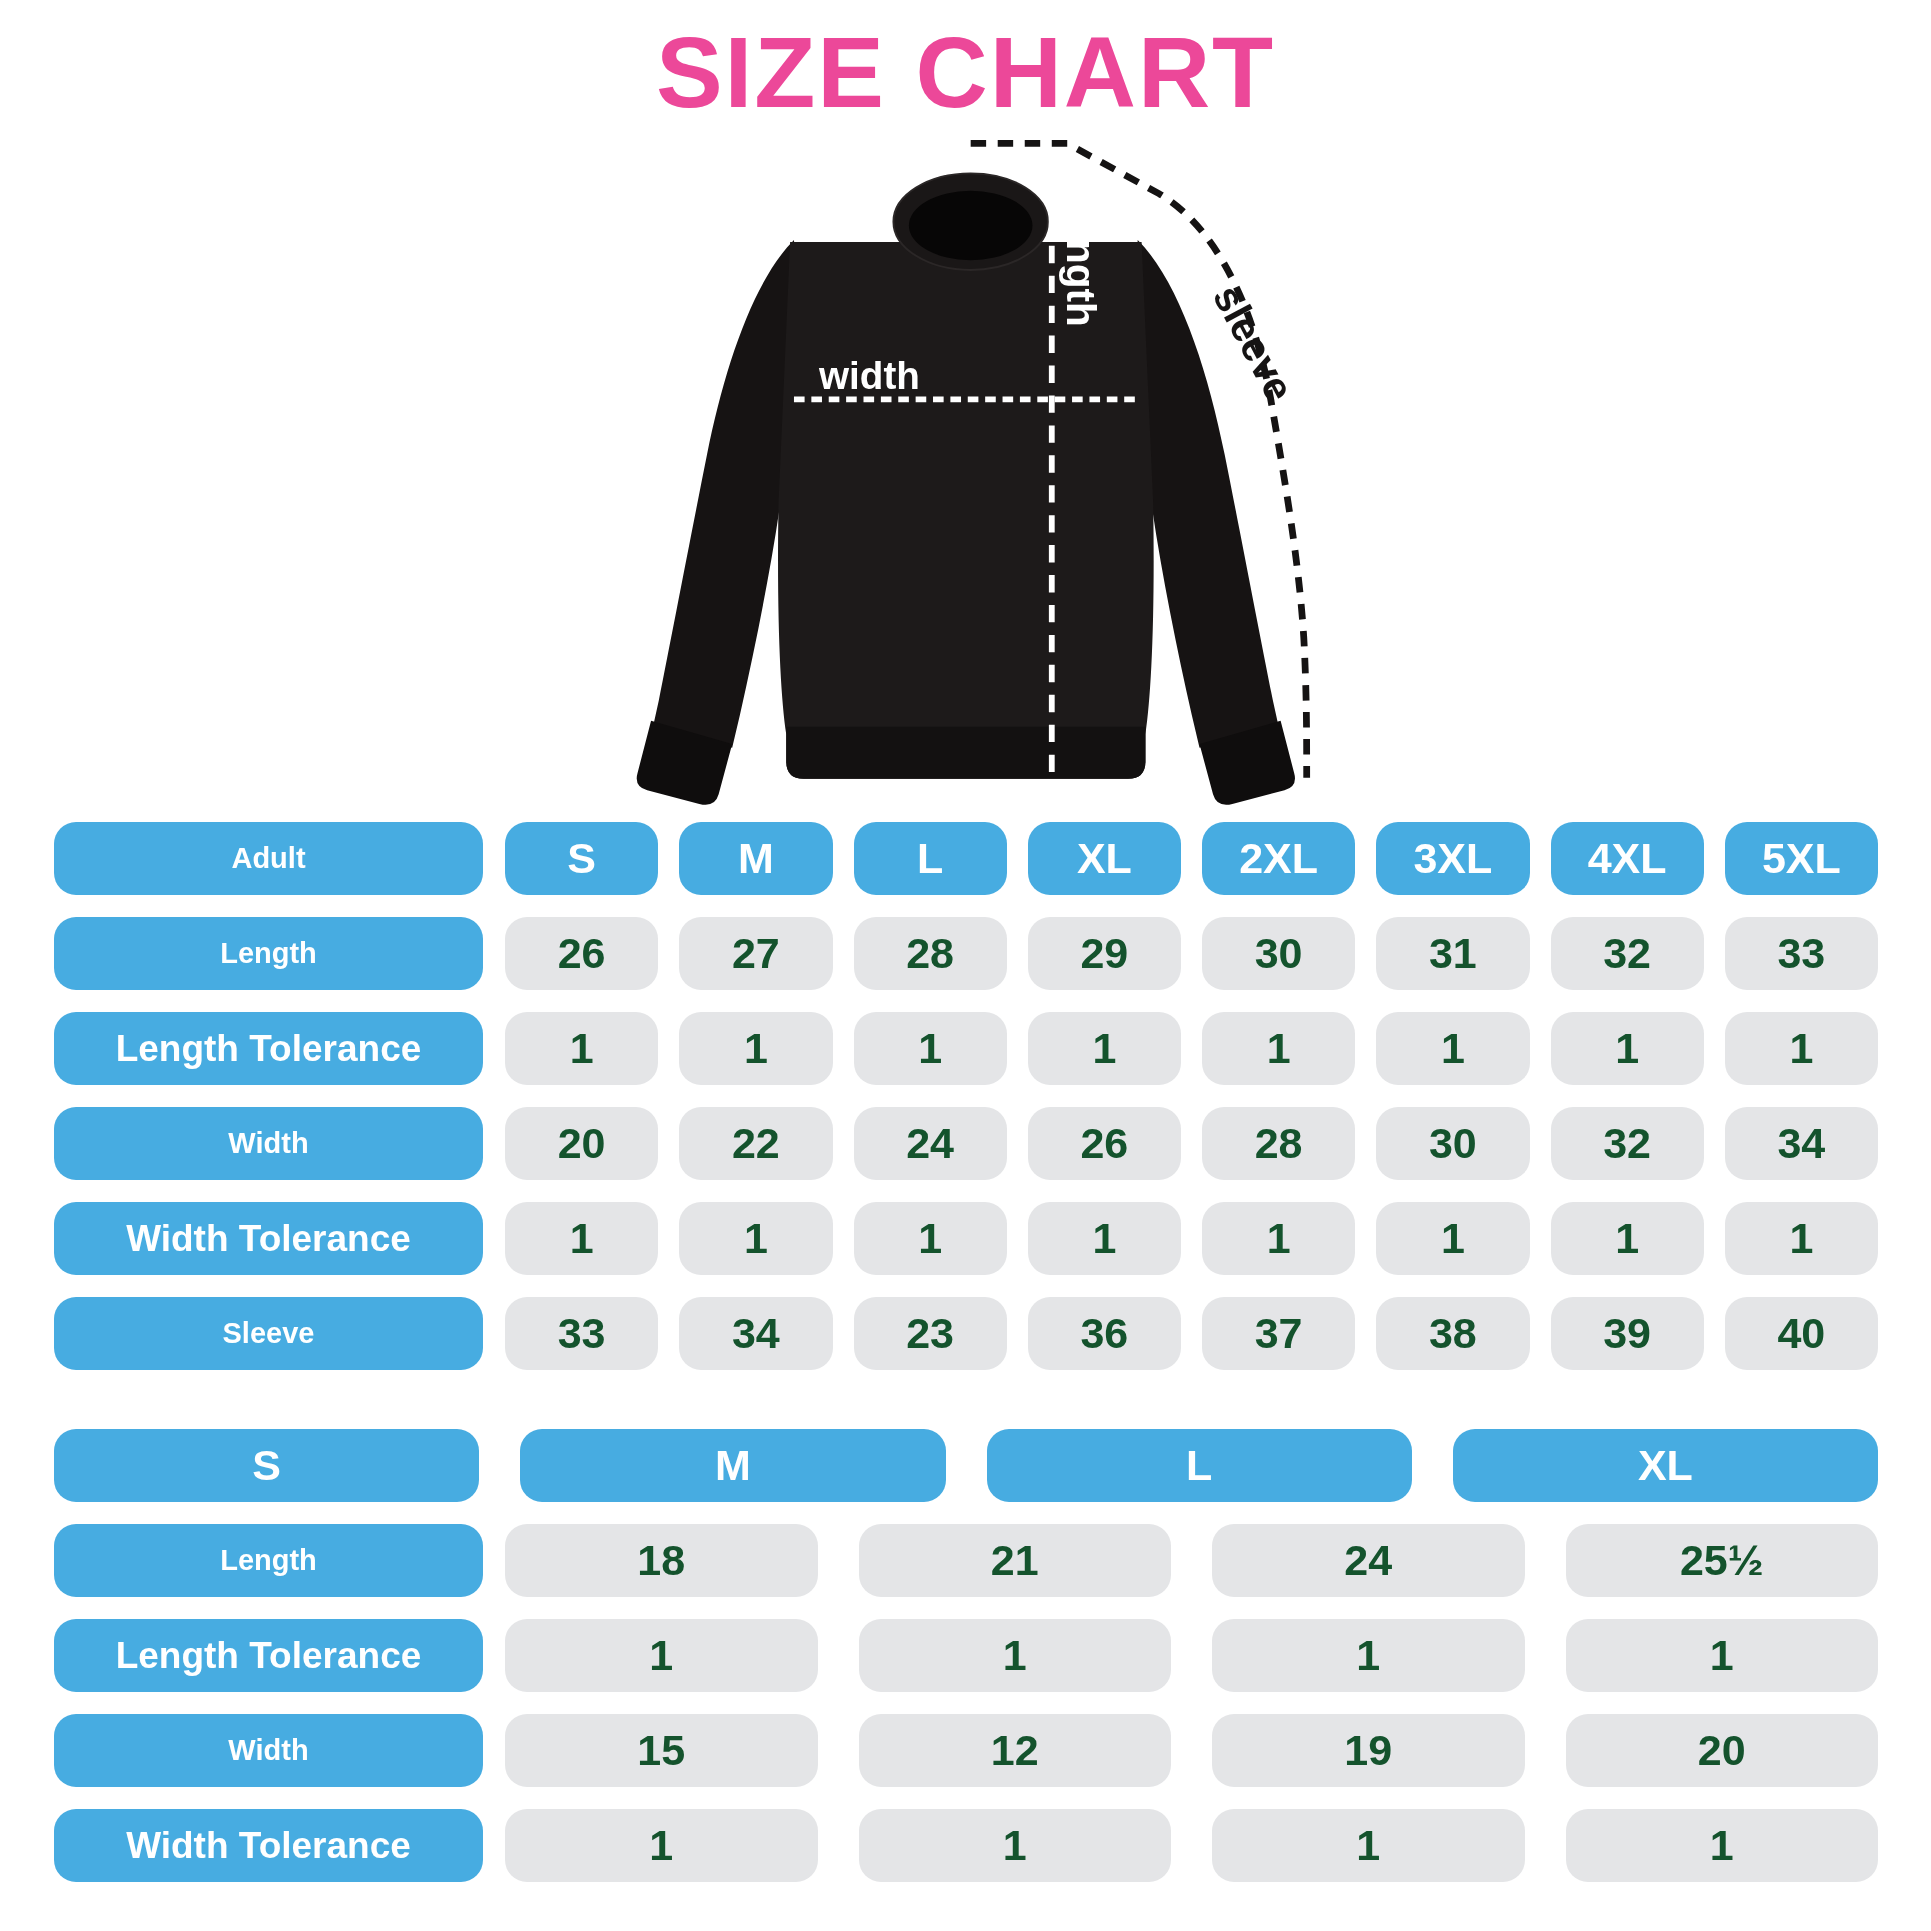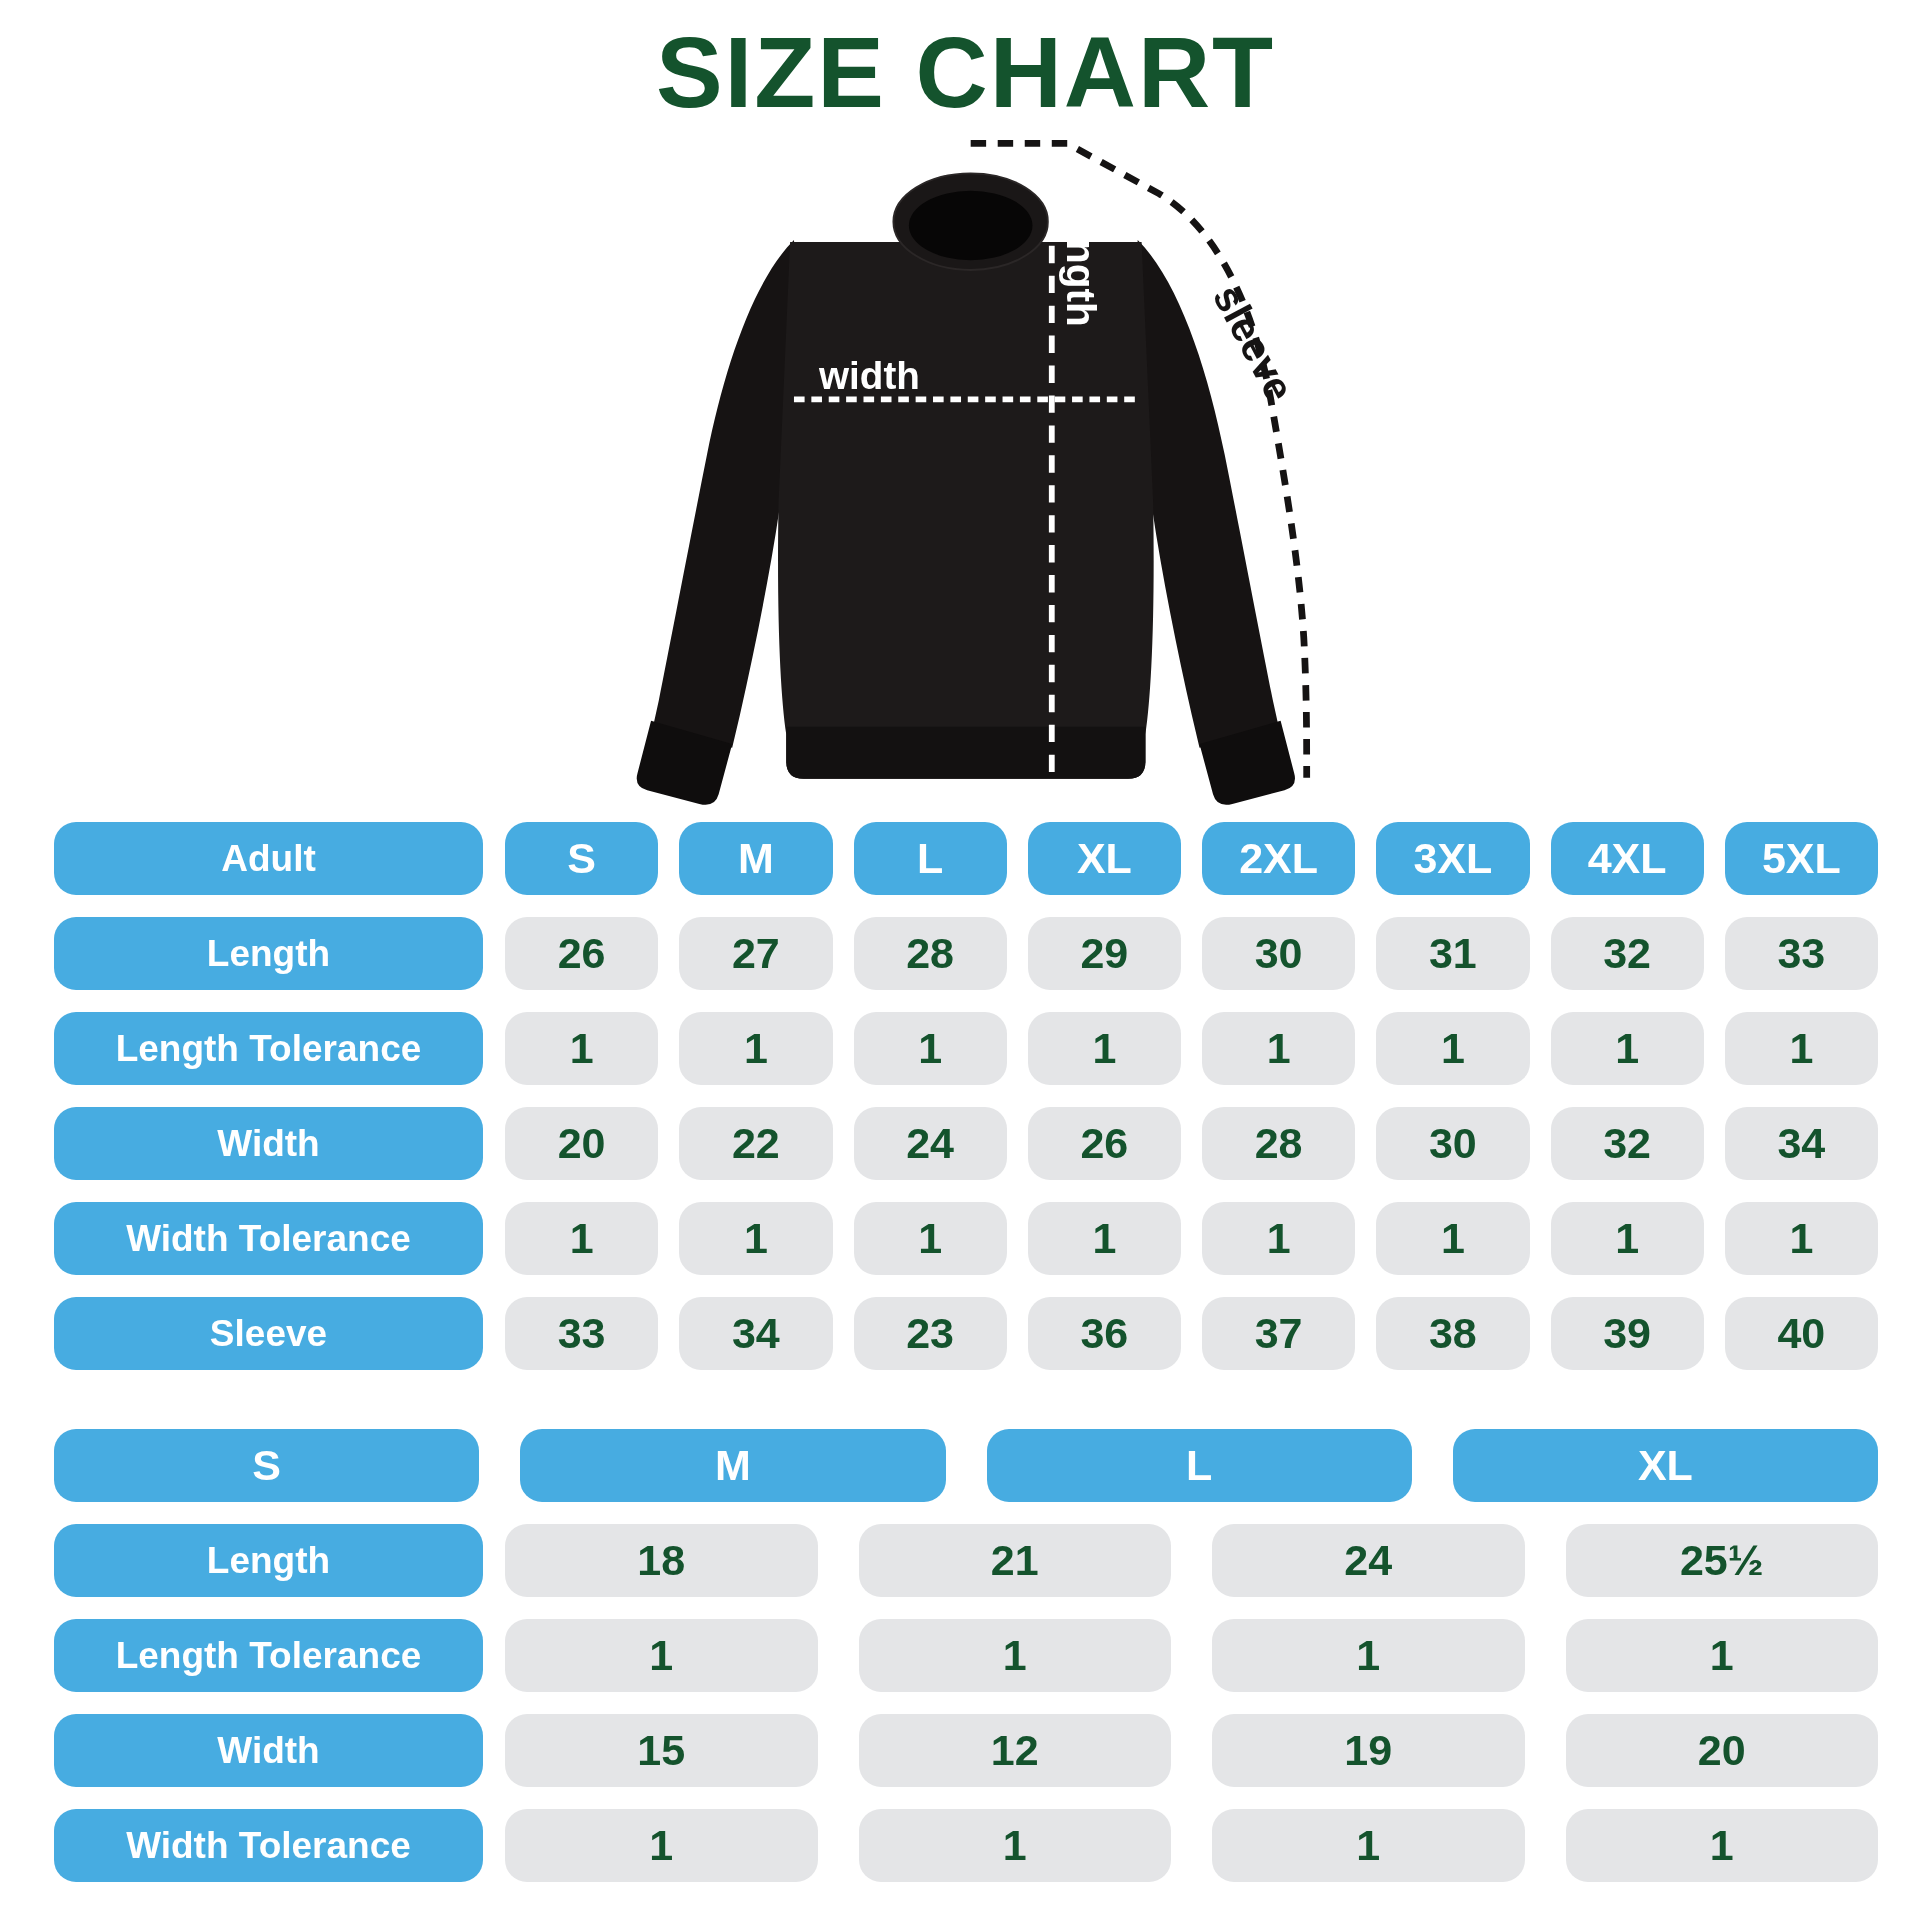--- a/index.html
+++ b/index.html
@@ -1,34 +1,34 @@
 <!DOCTYPE html>
 <html><head>
 <meta charset="utf-8">
 <style>
   html,body{margin:0;padding:0;background:#fff;}
   body{width:1931px;height:1931px;font-family:"Liberation Sans",sans-serif;}
   .page{position:relative;width:1931px;height:1931px;overflow:hidden;background:#fff;}
 
   .title{position:absolute;top:15.4px;left:0;right:0;margin:0;text-align:center;
-         font-size:100px;font-weight:bold;letter-spacing:1.9px;color:#14532d;}
+         font-size:100px;font-weight:bold;letter-spacing:1.9px;color:#ec4899;}
 
   .garment{position:absolute;left:541px;top:97px;width:869px;height:734px;}
   .garment text{font-family:"Liberation Sans",sans-serif;font-weight:bold;}
 
   .tbl{position:absolute;left:54px;width:1824px;}
   #adult{top:822px;}
   #youth{top:1429px;}
   .row{display:flex;height:73px;margin-bottom:22px;}
   .label{width:429px;flex:none;margin-right:22px;}
   .cells{flex:1;display:flex;gap:21px;}
   .tbl.youth .cells{gap:41px;}
   .cells>.pill{flex:1;}
   .pill{display:flex;align-items:center;justify-content:center;border-radius:22px;font-weight:bold;}
-  .pill.blue{background:#47ace1;color:#ffffff;font-size:37px;}
+  .pill.blue{background:#47ace1;color:#ffffff;font-size:29px;}
   .cells .pill.blue{font-size:43px;}
   .pill.gray{background:#e4e5e7;color:#14532d;font-size:43px;}
   .pill.sm{font-size:37px;}
 </style>
 </head>
 <body>
 
 <div class="page">
 
   <h1 class="title">SIZE CHART</h1>

